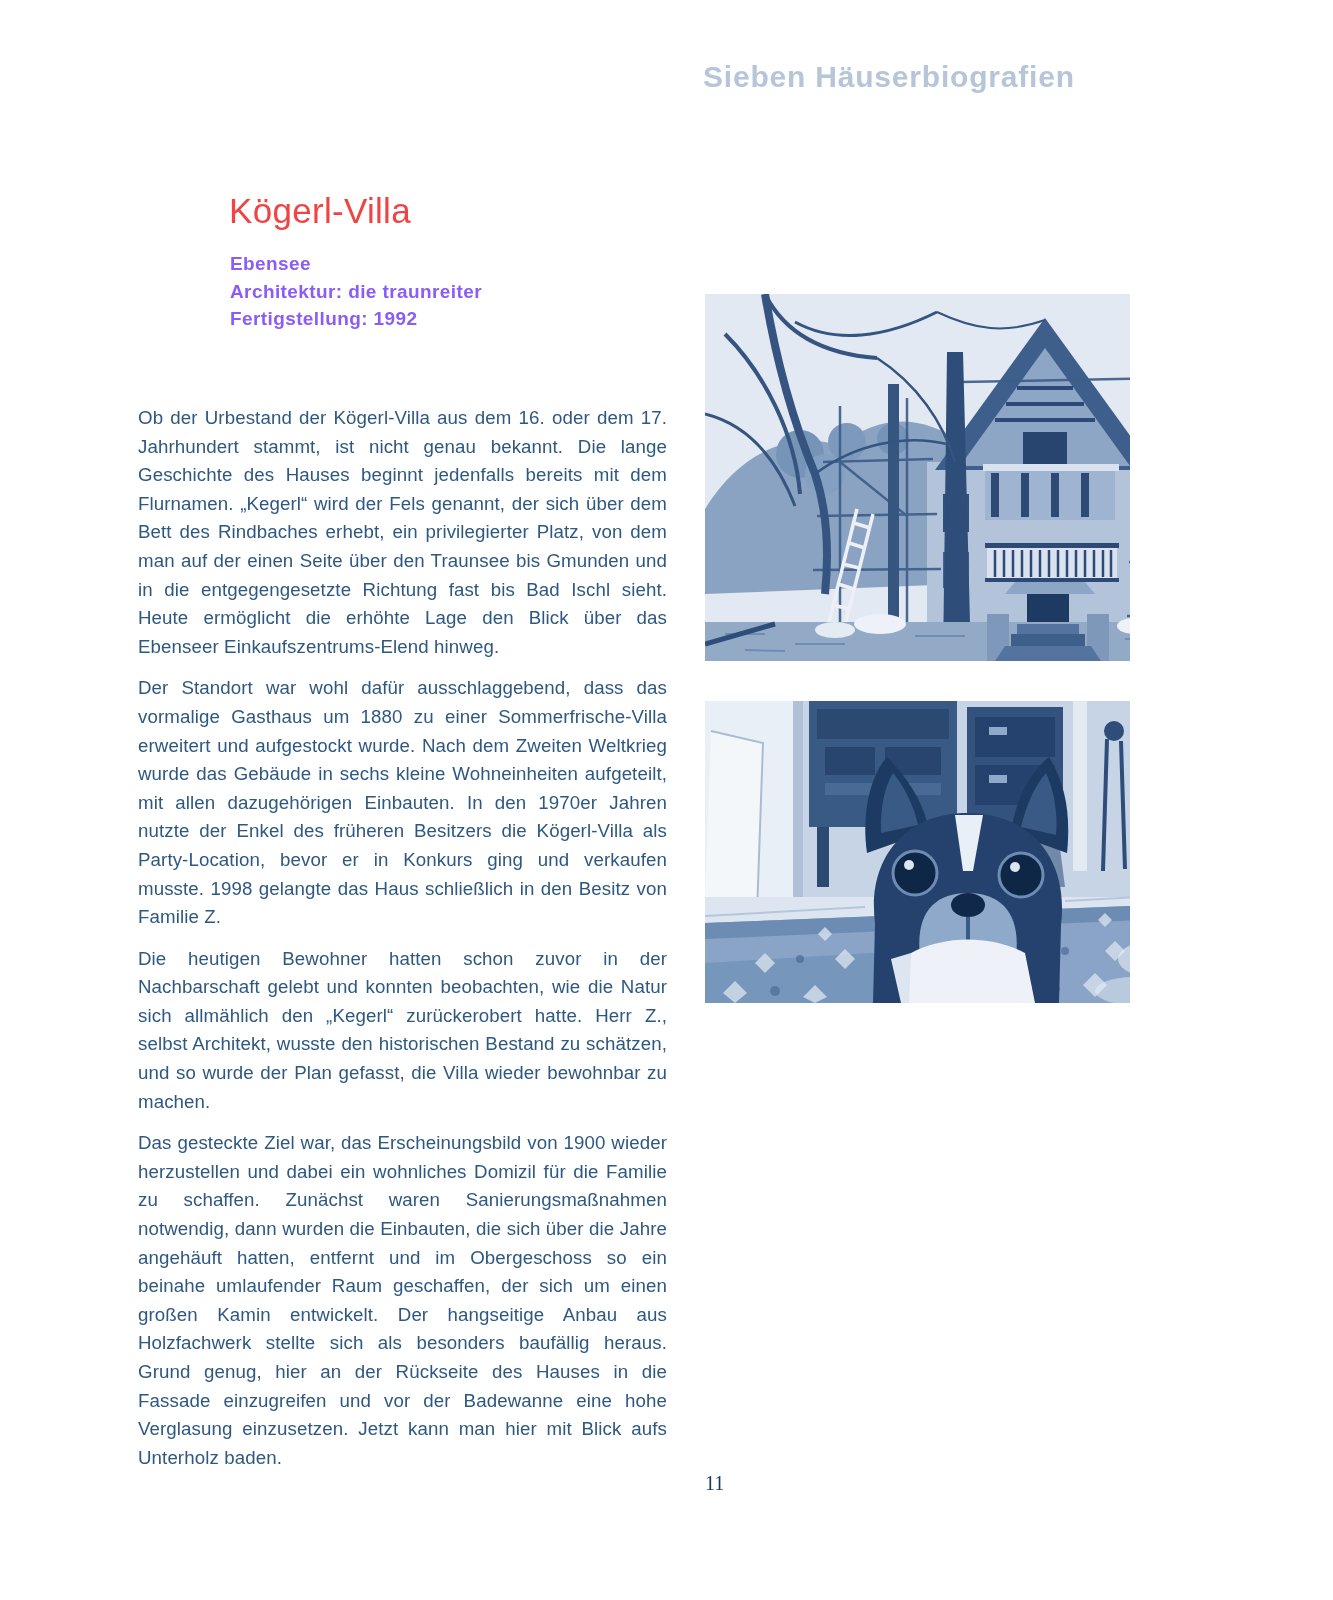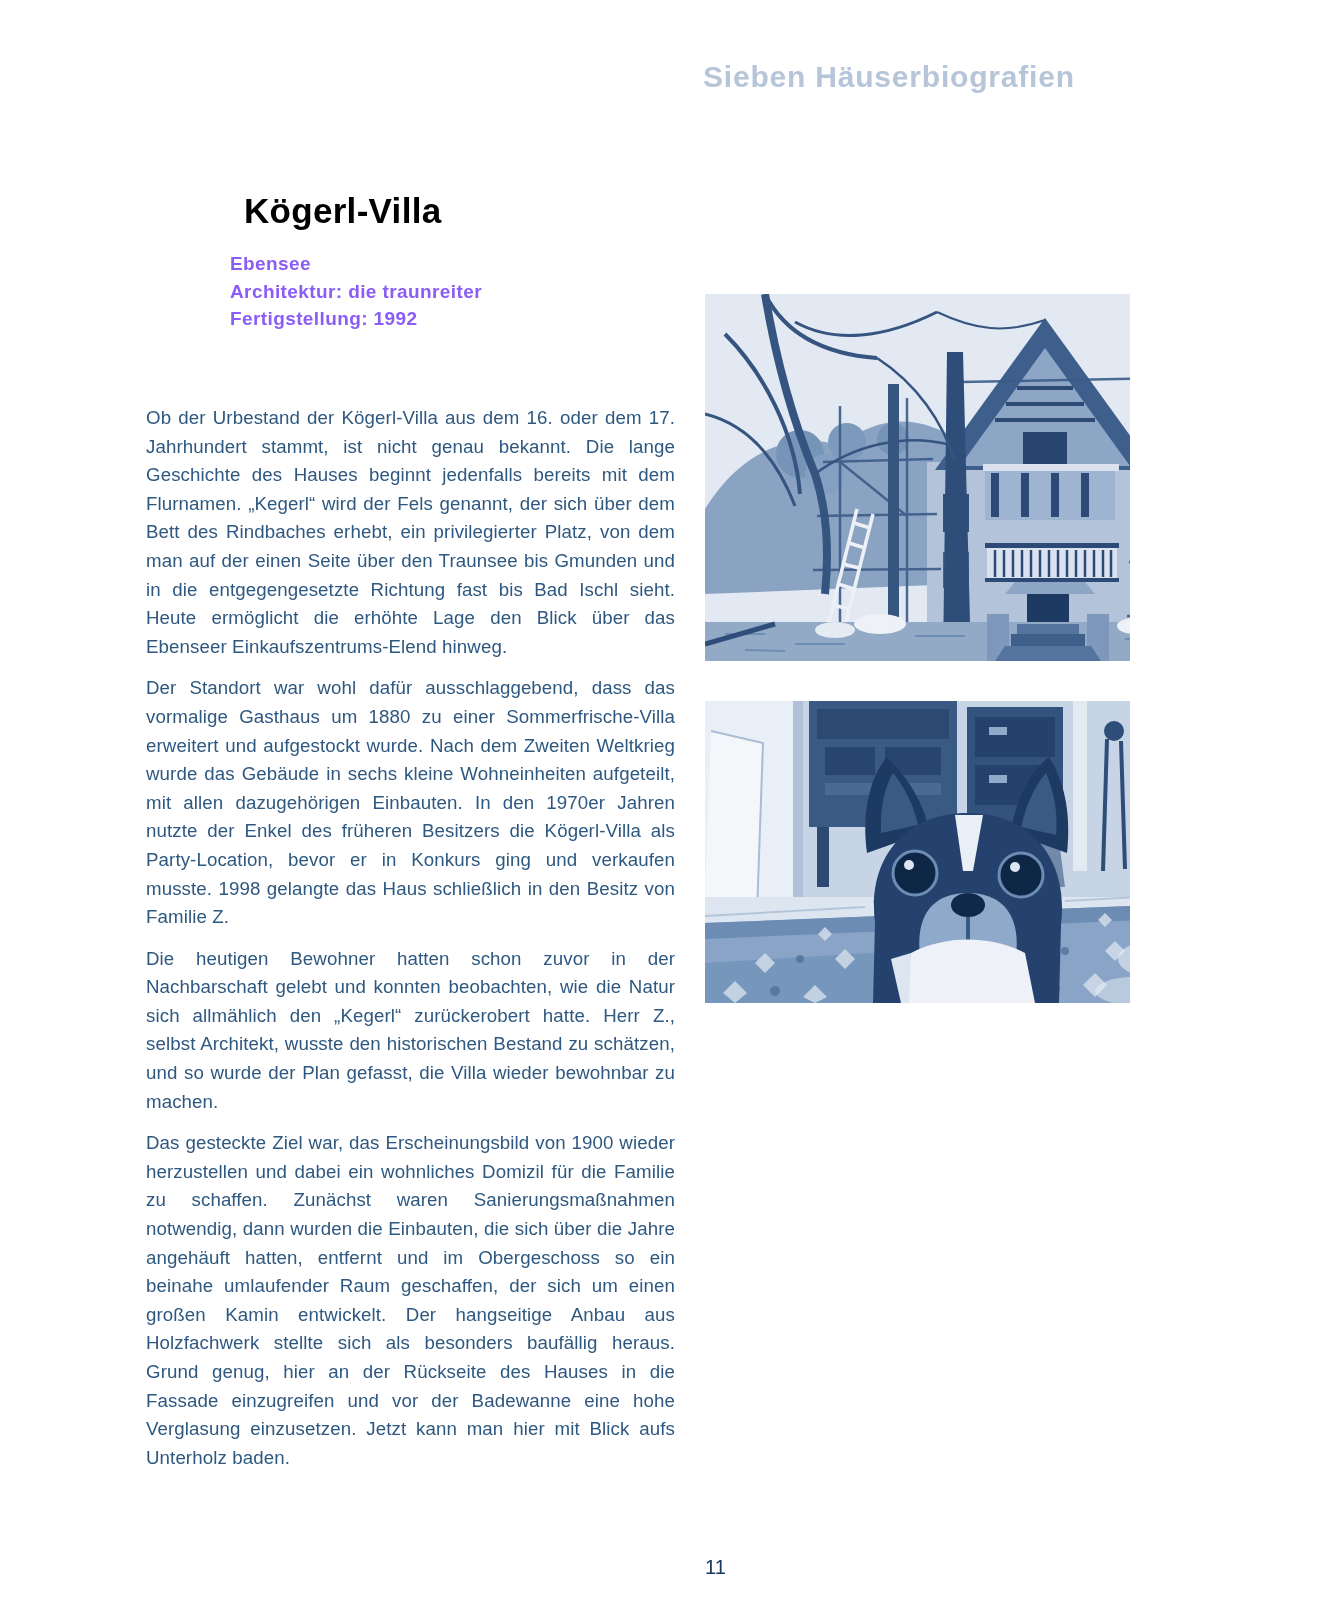--- a/index.html
+++ b/index.html
@@ -16,40 +16,40 @@
     position: absolute;
     left: 703px;
     top: 60px;
     font-size: 30px;
     font-weight: 700;
     letter-spacing: 0.8px;
     color: #b7c5d9;
   }
   .title {
     position: absolute;
-    left: 244px;
+    left: 229px;
     top: 191px;
     font-size: 35px;
-    font-weight: 700;
+    font-weight: 400;
     letter-spacing: 0.3px;
-    color: #000000;
+    color: #ef4444;
   }
   .meta {
     position: absolute;
     left: 230px;
     top: 250px;
     font-size: 19px;
     font-weight: 700;
     line-height: 27.5px;
     letter-spacing: 0.4px;
     color: #8b5cf6;
   }
   .body-col {
     position: absolute;
-    left: 146px;
+    left: 138px;
     top: 404px;
     width: 529px;
     font-size: 18.7px;
     line-height: 28.6px;
     letter-spacing: 0.1px;
     color: #2e5880;
   }
   .body-col p {
     text-align: justify;
     margin: 0 0 13px 0;
@@ -58,23 +58,24 @@
     position: absolute;
     left: 705px;
     overflow: hidden;
     line-height: 0;
   }
   .photo-villa { top: 294px; width: 549px; height: 367px; }
   .photo-dog   { top: 701px; width: 549px; height: 302px; }
   .page-number {
     position: absolute;
     left: 705px;
-    top: 1556px;
+    top: 1472px;
     font-size: 20px;
     color: #16365f;
+    font-family: Liberation Serif, serif;
   }
 </style>
 </head>
 <body>
 
 <div class="page">
 
   <div class="running-header">Sieben Häuserbiografien</div>
 
   <h1 class="title">Kögerl-Villa</h1>

